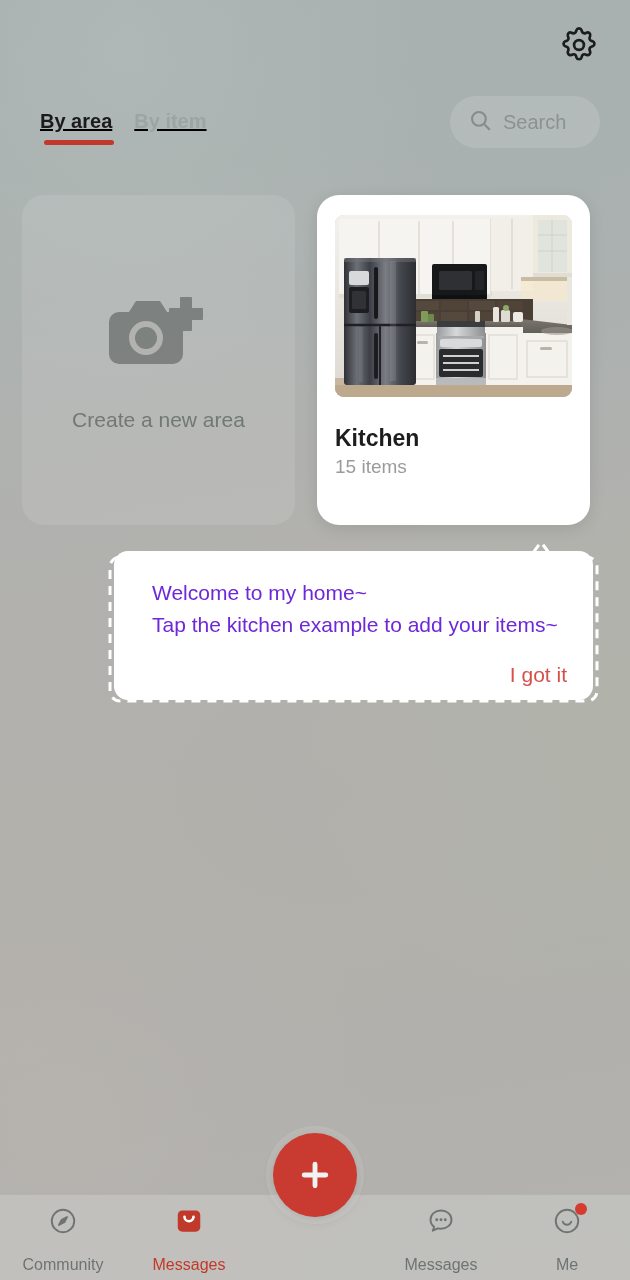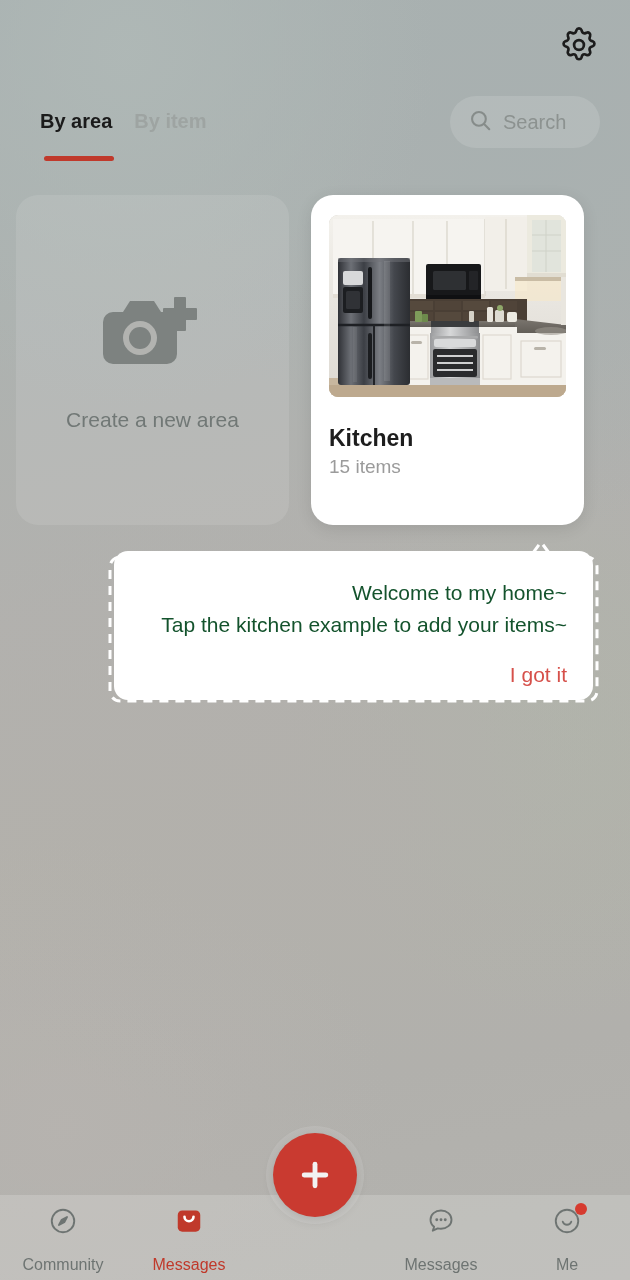--- a/index.html
+++ b/index.html
@@ -55,22 +55,23 @@
   
   #tabs {
     position: absolute;
     left: 40px; top: 110px;
     display: flex;
     align-items: flex-start;
     gap: 22px;
   }
   .tab {
     position: relative;
-    padding-bottom: 28px;
-    cursor: pointer;
+    padding-bottom: 12px;
+    cursor: pointer;
+    text-decoration: underline;
   }
   .tab-label {
     font-size: 20px;
     font-weight: bold;
     color: #9ea4a2;
     white-space: nowrap;
   }
   .tab.active .tab-label { color: #1b1b1b; }
   .tab-underline {
     position: absolute;
@@ -98,21 +99,21 @@
   #search-placeholder {
     font-size: 20px;
     color: #8c9290;
   }
 
   
   #cards {
     position: absolute;
     left: 0; right: 0;
     top: 195px;
-    padding: 0 16px;
+    padding: 0 22px;
     display: flex;
     gap: 22px;
   }
   .card {
     width: 273px;
     height: 330px;
     border-radius: 22px;
   }
 
   
@@ -176,23 +177,22 @@
     position: absolute;
     left: 8px; top: 14px;
     right: 8px; bottom: 9px;
     background: #ffffff;
     border-radius: 14px;
     padding: 26px 26px 0 38px;
   }
   #coachmark-text {
     font-size: 21px;
     line-height: 1.52;
-    color: #14532d;
+    color: #6d28d9;
     white-space: pre-line;
-    text-align: right;
   }
   #coachmark-action {
     position: absolute;
     right: 34px; bottom: 22px;
     font-size: 21px;
     color: #d6504a;
     cursor: pointer;
   }
 
   

